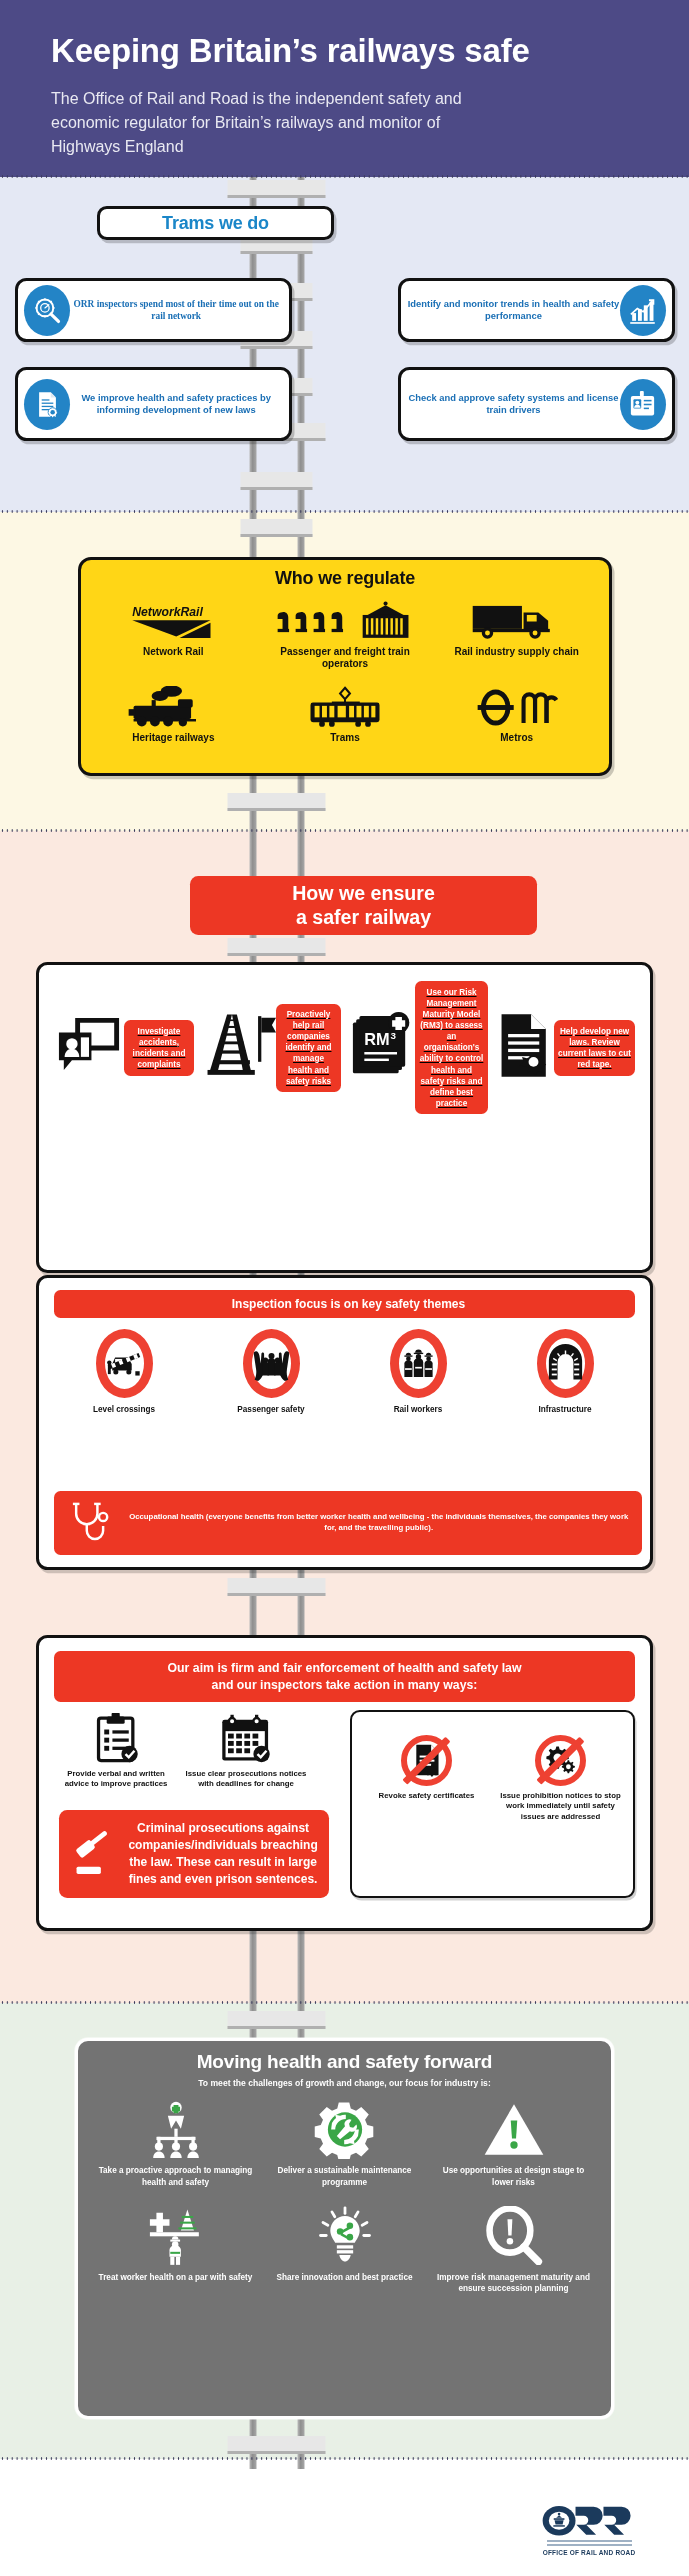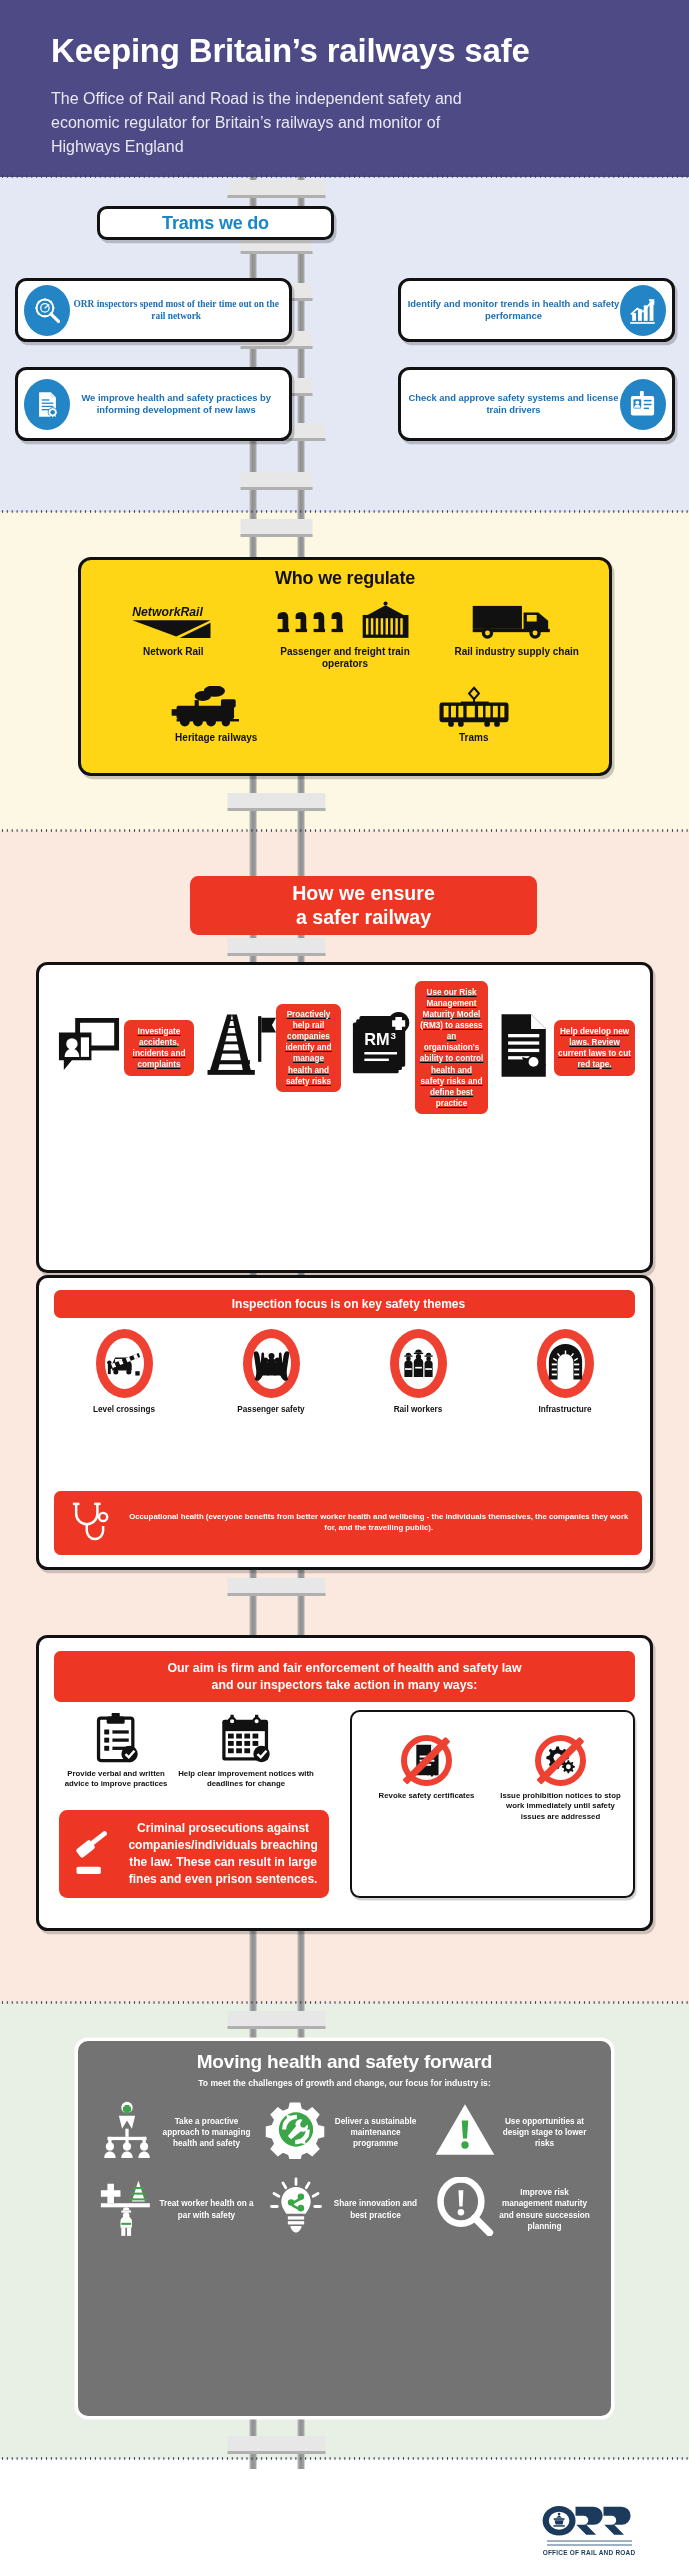--- a/index.html
+++ b/index.html
@@ -175,21 +175,21 @@
   
   .green-sign {
     position: absolute; z-index: 6; background: #737373;
     border: 3.3px solid #ffffff; border-radius: 13px;
     box-shadow: 0 0 0 0.8px rgba(255,255,255,0.6);
     padding: 9.8px 13px 13px;
   }
   .green-title { text-align: center; color: #fff; font-size: 19px; font-weight: bold; letter-spacing: -0.2px; }
   .green-sub { text-align: center; color: #ffffff; font-size: 8.6px; font-weight: bold; margin-top: 5.7px; }
   .grow { display: flex; margin-top: 11.5px; }
-  .gcell { flex: 1; display: flex; flex-direction: row; align-items: center; padding: 0 4.9px; }
+  .gcell { flex: 1; display: flex; flex-direction: column; align-items: center; padding: 0 4.9px; }
   .gcell .gicon { height: 59px; display: flex; align-items: center; justify-content: center; }
   .gcell .glabel {
     color: #ffffff; font-size: 8.2px; font-weight: bold; text-align: center;
     margin-top: 6.5px; line-height: 1.38;
   }
 
   
   .orr-logo { position: absolute; z-index: 10; text-align: center; }
   .orr-mark { display: flex; align-items: center; justify-content: center; }
   .orr-rules { margin-top: 1.6px; }
@@ -445,20 +445,32 @@
             </g>
             <circle cx="28" cy="46" r="3.5"></circle>
               <circle cx="40" cy="46" r="3.5"></circle>
             <circle cx="72" cy="46" r="3.5"></circle>
               <circle cx="84" cy="46" r="3.5"></circle>
           </svg>
         </div>
         <div class="ylabel">Trams</div>
       </div>
 
+      <div class="ycell">
+        <div class="yicon">
+          <svg width="92" height="41" viewBox="0 0 112 50" fill="none">
+            <ellipse cx="30" cy="25" rx="15" ry="19" stroke="#111" stroke-width="6"></ellipse>
+            <rect x="8" y="22" width="44" height="6" fill="#111"></rect>
+            <path d="M64 44 V16 a7 7 0 0 1 14 0 V44" stroke="#111" stroke-width="5" fill="none"></path>
+            <path d="M78 44 V16 a7 7 0 0 1 14 0 V44" stroke="#111" stroke-width="5" fill="none"></path>
+            <path d="M92 44 V16 a7 7 0 0 1 12 0" stroke="#111" stroke-width="5" fill="none"></path>
+          </svg>
+        </div>
+        <div class="ylabel">Metros</div>
+      </div>
     </div>
   </div>
 
   <div class="red-pill" style="top:876px; left:190px; width:347px; height:59px; flex-direction:column; font-size:19.6px; line-height:1.22;">
     <span>How we ensure</span>
     <span>a safer railway</span>
   </div>
 
   <div class="sign" style="top:962px; left:36px; width:617px; height:311px;">
     <div class="ens-grid">
@@ -696,21 +708,21 @@
             <rect x="31" y="34" width="7" height="6"></rect>
               <rect x="41" y="34" width="7" height="6"></rect>
             <rect x="11" y="43" width="7" height="6"></rect>
               <rect x="21" y="43" width="7" height="6"></rect>
             <rect x="31" y="43" width="7" height="6"></rect>
           </g>
           <circle cx="52" cy="50" r="10"></circle>
           <path d="M47 50l4 4 7-8" stroke="#fff" stroke-width="3" fill="none"></path>
         </svg>
       </div>
-      <div class="enf-label">Help clear improvement notices with deadlines for change</div>
+      <div class="enf-label">Issue clear prosecutions notices with deadlines for change</div>
     </div>
 
     <div class="inner-box" style="top:72px; left:311px; width:285px; height:188px;">
       <div class="enf-item" style="top:13px; left:13px; width:123px;">
         <div class="enf-icon" style="height:61px;">
           <div class="prohibit">
             <svg width="28" height="33" viewBox="0 0 34 40" fill="#111">
               <path d="M4 1h18l9 9v28H4z"></path>
               <path d="M22 1v9h9" fill="#fff"></path>
               <g fill="#fff">

